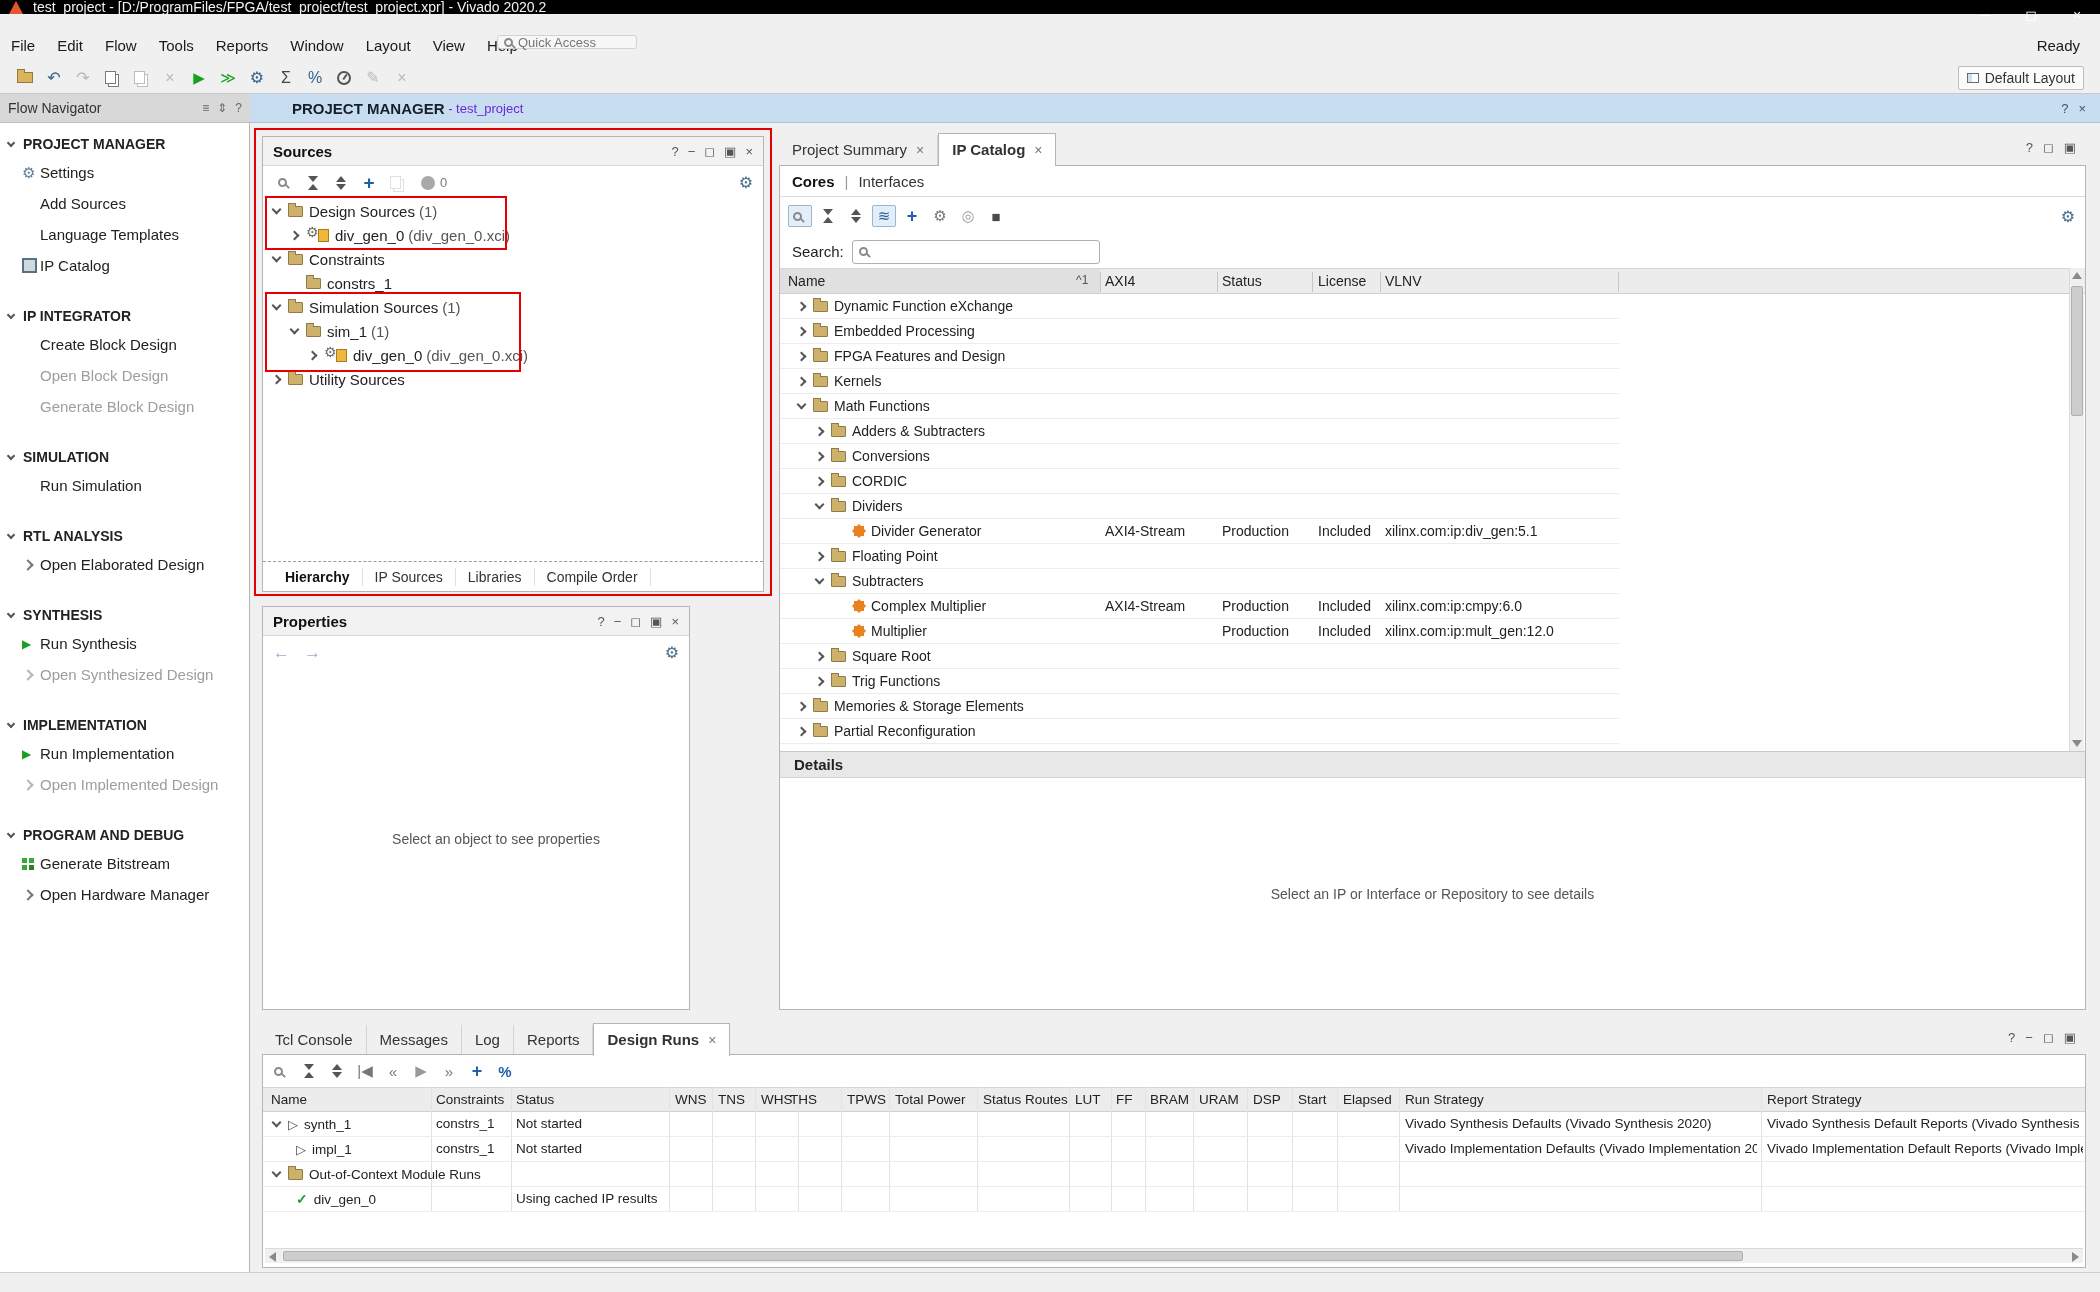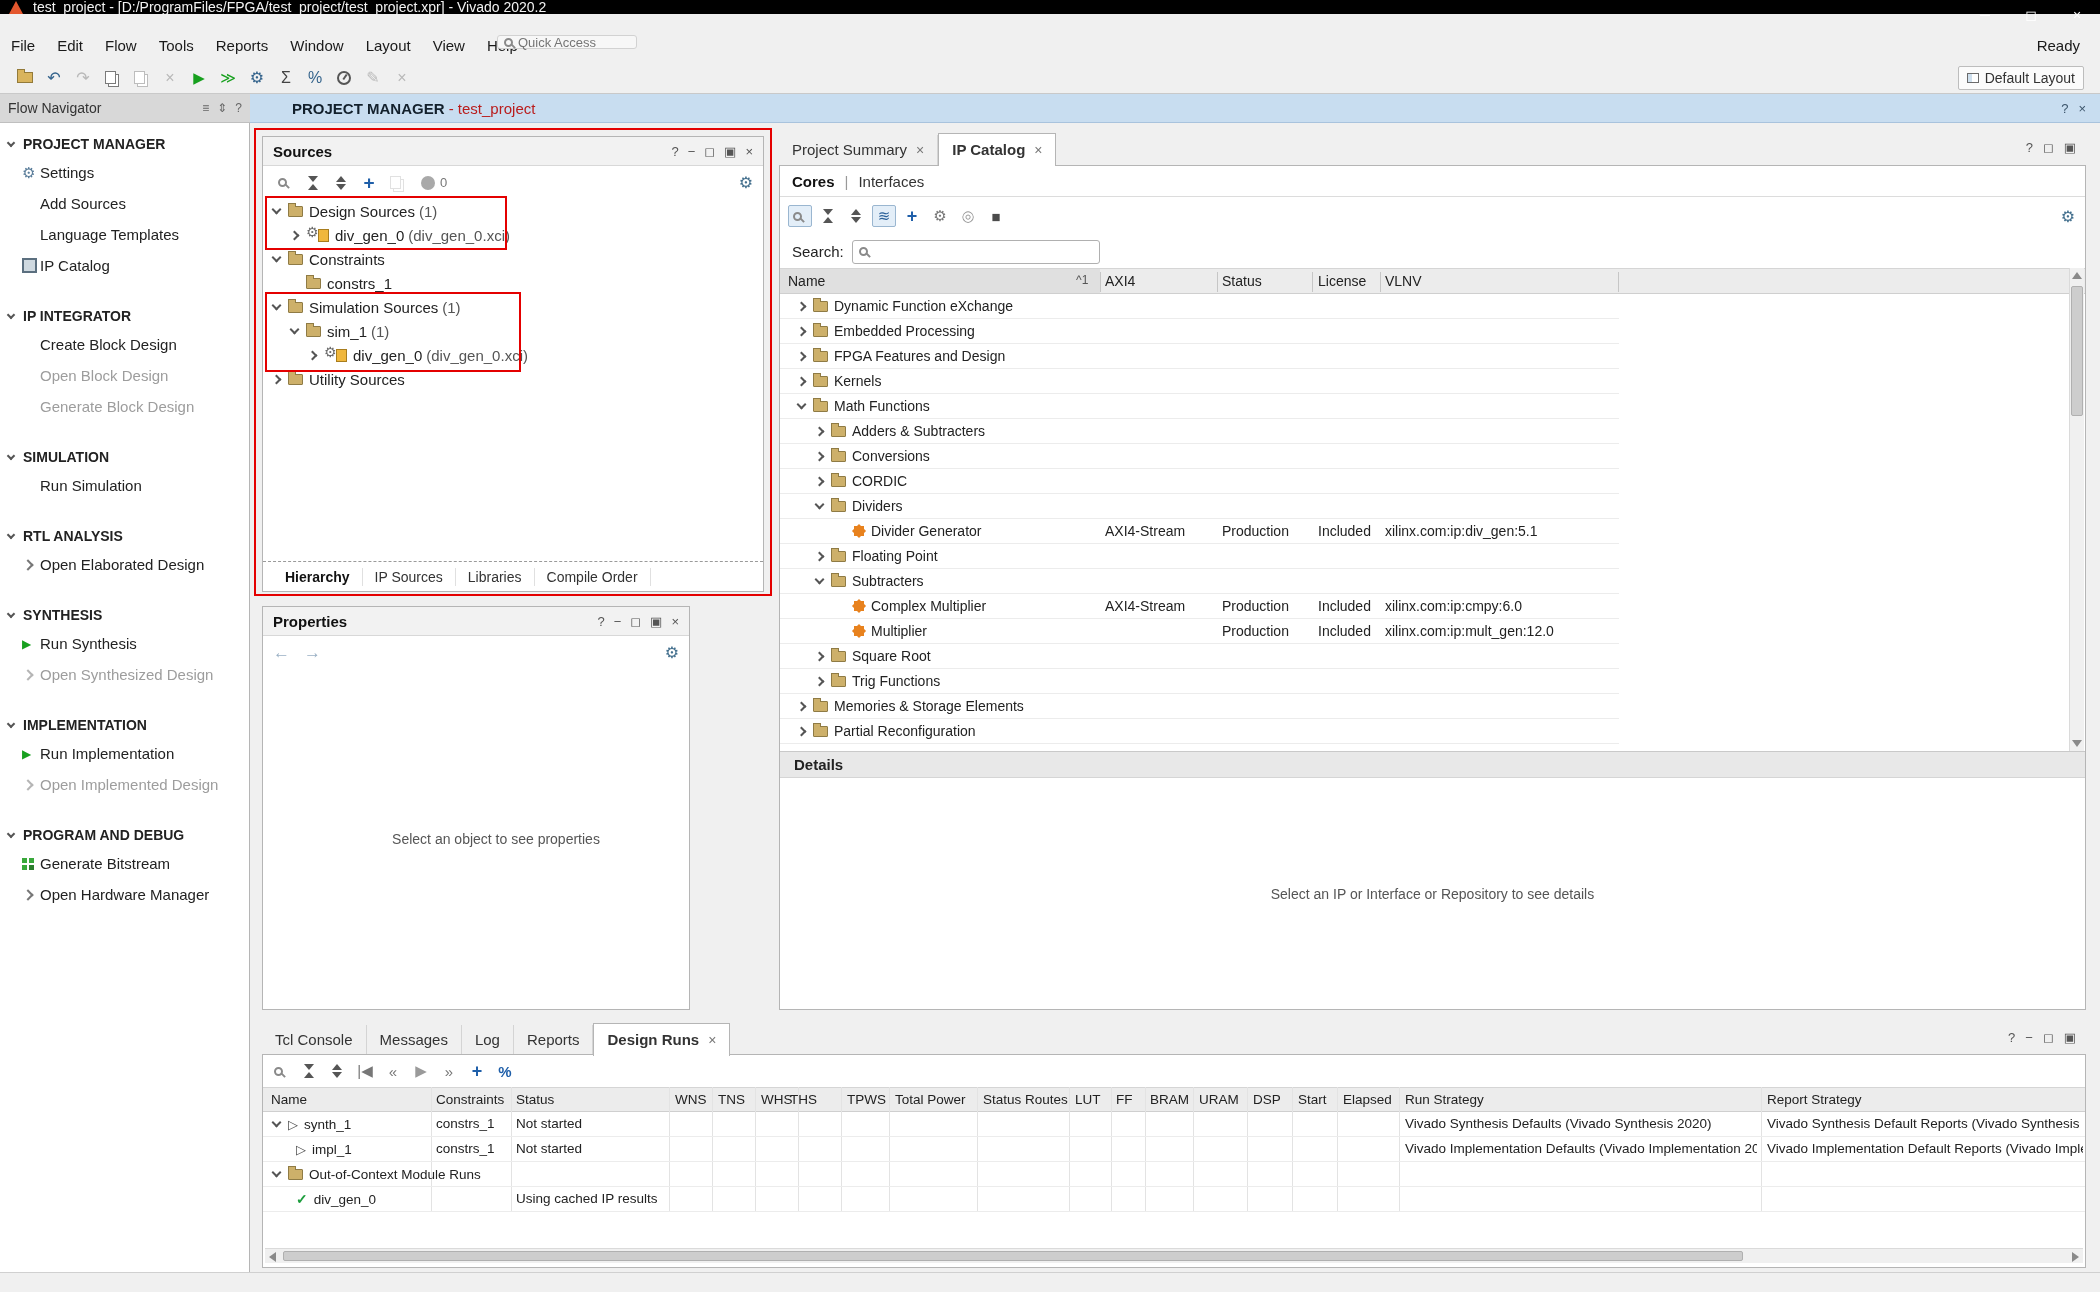--- a/index.html
+++ b/index.html
@@ -42,21 +42,21 @@
   .i-gauge::after { content:""; position:absolute; left:5px; top:1px; width:2px; height:6px; background:#555; transform:rotate(35deg); }
   .layout-select { position:absolute; right:16px; top:4px; height:24px; border:1px solid #bdbdbd; background:#fbfbfb; border-radius:2px; display:flex; align-items:center; padding:0 8px; font-size:14px; color:#333; }
   .i-layout { width:12px; height:10px; border:1px solid #6b6b6b; margin-right:6px; background:linear-gradient(to right,#cfe0ee 4px,#fff 4px); }
 
   
   .fn-header { position:absolute; left:0; top:94px; width:250px; height:29px; background:#d8d8d8; border-bottom:1px solid #bfbfbf; display:flex; align-items:center; padding:0 8px; }
   .fn-header .t { font-size:14px; color:#333; }
   .fn-header .ics { margin-left:auto; display:flex; gap:8px; color:#666; font-size:12px; }
   .ws-header { position:absolute; left:250px; top:94px; width:1850px; height:29px; background:#c8ddf0; border-bottom:1px solid #a9c3dd; display:flex; align-items:center; padding-left:42px; }
   .ws-header b { font-weight:bold; color:#13202c; font-size:15px; }
-  .ws-header span.sub { color:#b91c1c; font-size:15px; white-space:pre; }
+  .ws-header span.sub { color:#6d28d9; font-size:13px; white-space:pre; }
   .ws-header .ics { margin-left:auto; margin-right:14px; display:flex; gap:10px; color:#3c556b; font-size:13px; }
 
   
   .sidebar { position:absolute; left:0; top:123px; width:250px; height:1149px; background:#fff; border-right:1px solid #b5b5b5; overflow:hidden; }
   .fnrow { display:flex; align-items:center; }
   .fnrow.sec { height:26px; margin-top:22px; padding-left:8px; font-weight:bold; font-size:14px; color:#222; }
   .fnrow.sec.first { margin-top:8px; }
   .fnrow.item { height:31px; padding-left:22px; font-size:15px; color:#222; }
   .fnrow.item.disabled { color:#9d9d9d; }
   .sec-arrow { display:none; width:6px; height:6px; border-right:2px solid #555; border-bottom:2px solid #555; transform:rotate(45deg); margin:-3px 9px 0 0; flex:none; }

